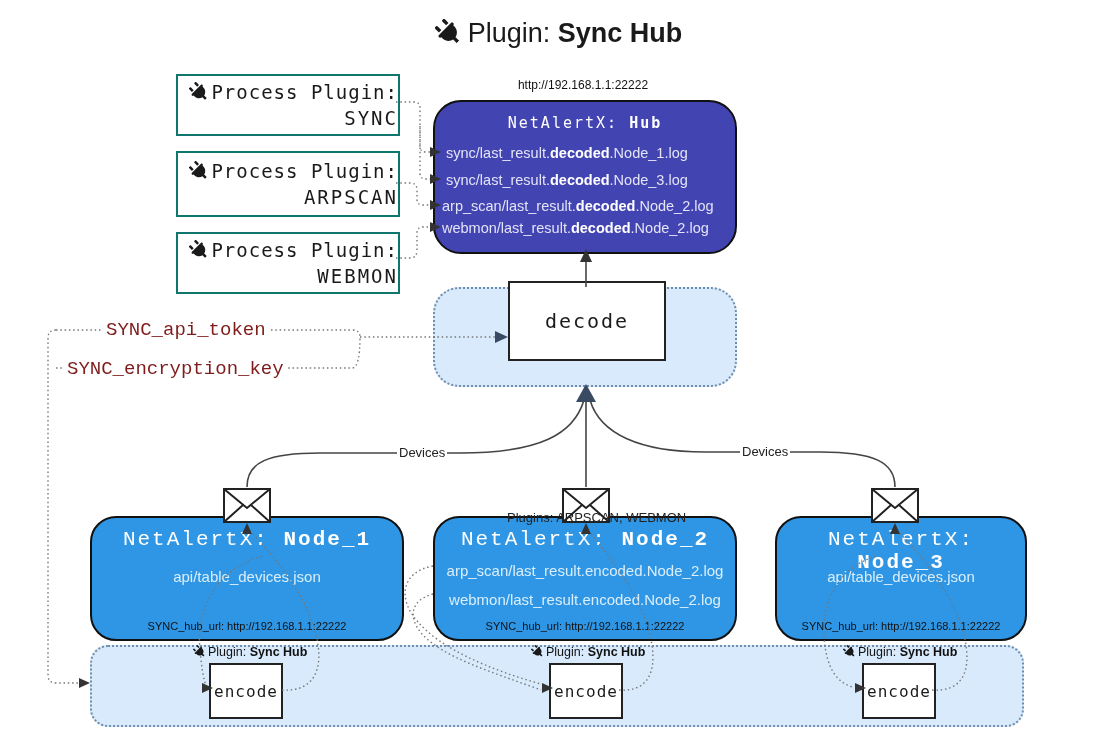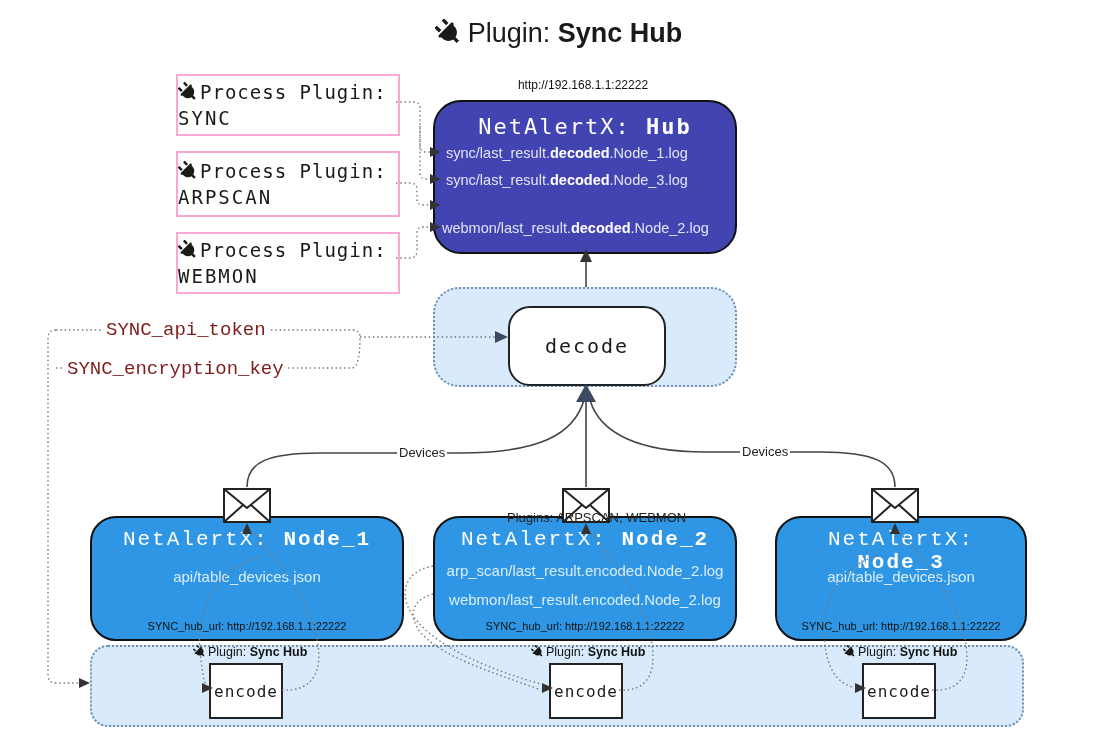--- a/index.html
+++ b/index.html
@@ -4,40 +4,40 @@
 <style>
   html,body{margin:0;padding:0;background:#fff;}
   .canvas{position:relative;width:1117px;height:754px;background:#fff;overflow:hidden;
           font-family:"Liberation Sans",sans-serif;color:#1a1a1a;padding-left:8px;}
   .abs{position:absolute;}
   
   .title{top:18px;left:0;width:1117px;text-align:center;font-size:27px;z-index:6;}
   .title .plug{width:27px;height:27px;vertical-align:-4px;margin-right:6px;}
   .title b{font-weight:700;}
   
-  .pbox{width:220px;height:58px;background:#fff;border:2px solid #f9a8d4;z-index:4;
+  .pbox{width:220px;height:58px;background:#fff;border:2px solid #0f766e;z-index:4;
         font-family:"DejaVu Sans Mono","Liberation Mono",monospace;font-size:19px;
-        display:flex;flex-direction:column;align-items:flex-start;justify-content:center;line-height:26px;}
+        display:flex;flex-direction:column;align-items:flex-end;justify-content:center;line-height:26px;}
   .pbox .l1{display:flex;align-items:center;letter-spacing:1px;}
   .pbox .plug{width:20px;height:20px;margin-right:2px;}
   .pbox .l2{letter-spacing:2px;}
   
   .huburl{top:78px;left:433px;width:300px;text-align:center;font-size:12px;color:#111;z-index:4;}
   .hub{top:100px;left:433px;width:300px;height:150px;background:var(--hub-fill,#4244b2);
        border:2px solid #111;border-radius:28px;z-index:3;color:#fff;}
   .hub .htitle{position:absolute;top:12px;left:0;width:100%;text-align:center;
-       font-family:"DejaVu Sans Mono","Liberation Mono",monospace;font-size:22px;letter-spacing:2px;}
+       font-family:"DejaVu Sans Mono","Liberation Mono",monospace;font-size:15px;letter-spacing:2px;}
   .hub .log{position:absolute;left:11px;width:288px;font-size:14.5px;color:#e3e4f6;white-space:nowrap;}
   .hub .log b{color:#fff;}
   
   .panel{background:var(--panel-fill,#d8eafb);border:2px dotted var(--panel-border,#6e8fae);z-index:1;}
   .decband{top:287px;left:433px;width:300px;height:96px;border-radius:26px;}
   .wbox{background:#fff;border:2px solid #222;display:flex;align-items:center;justify-content:center;
         font-family:"DejaVu Sans Mono","Liberation Mono",monospace;z-index:4;}
-  .decode{top:306px;left:508px;width:154px;height:76px;font-size:20px;letter-spacing:2px;border-radius:22px;}
+  .decode{top:281px;left:508px;width:154px;height:76px;font-size:20px;letter-spacing:2px;}
   
   .tok{background:#fff;font-size:19px;color:#7f1d1d;z-index:6;padding:0 3px;font-family:Liberation Mono, monospace;}
   
   .edge{background:#fff;font-size:13px;color:#222;z-index:6;padding:0 2px;}
   .edge.center{background:transparent;margin-top:48px;}
   
   .node{background:var(--node-fill,#2e96e4);border:2px solid #111;border-radius:26px;z-index:3;color:#fff;height:121px;top:516px;}
   .node .ntitle{position:absolute;top:10px;left:0;width:100%;text-align:center;
        font-family:Liberation Mono, monospace;font-size:21px;letter-spacing:2px;}
   .node .nline{position:absolute;width:100%;text-align:center;font-size:15px;color:#daeefb;white-space:nowrap;}
@@ -95,20 +95,21 @@
         <span>Process Plugin:</span>
       </span>
     <span class="l2">WEBMON</span>
   </div>
 
   <div class="abs huburl">http://192.168.1.1:22222</div>
   <div class="abs hub">
     <div class="htitle"><span>NetAlertX: </span><b>Hub</b></div>
     <div class="log" style="top:43px;"><span>sync/last_result.</span><b>decoded</b><span>.Node_1.log</span></div>
     <div class="log" style="top:70px;"><span>sync/last_result.</span><b>decoded</b><span>.Node_3.log</span></div>
+    <div class="log" style="top:96px;left:7px;"><span>arp_scan/last_result.</span><b>decoded</b><span>.Node_2.log</span></div>
     <div class="log" style="top:118px;left:7px;"><span>webmon/last_result.</span><b>decoded</b><span>.Node_2.log</span></div>
   </div>
 
   <div class="abs panel decband"></div>
   <div class="abs wbox decode">
       <span>decode</span>
     </div>
 
   <div class="abs tok" style="top:319px;left:103px;">SYNC_api_token</div>
   <div class="abs tok" style="top:358px;left:64px;">SYNC_encryption_key</div>

